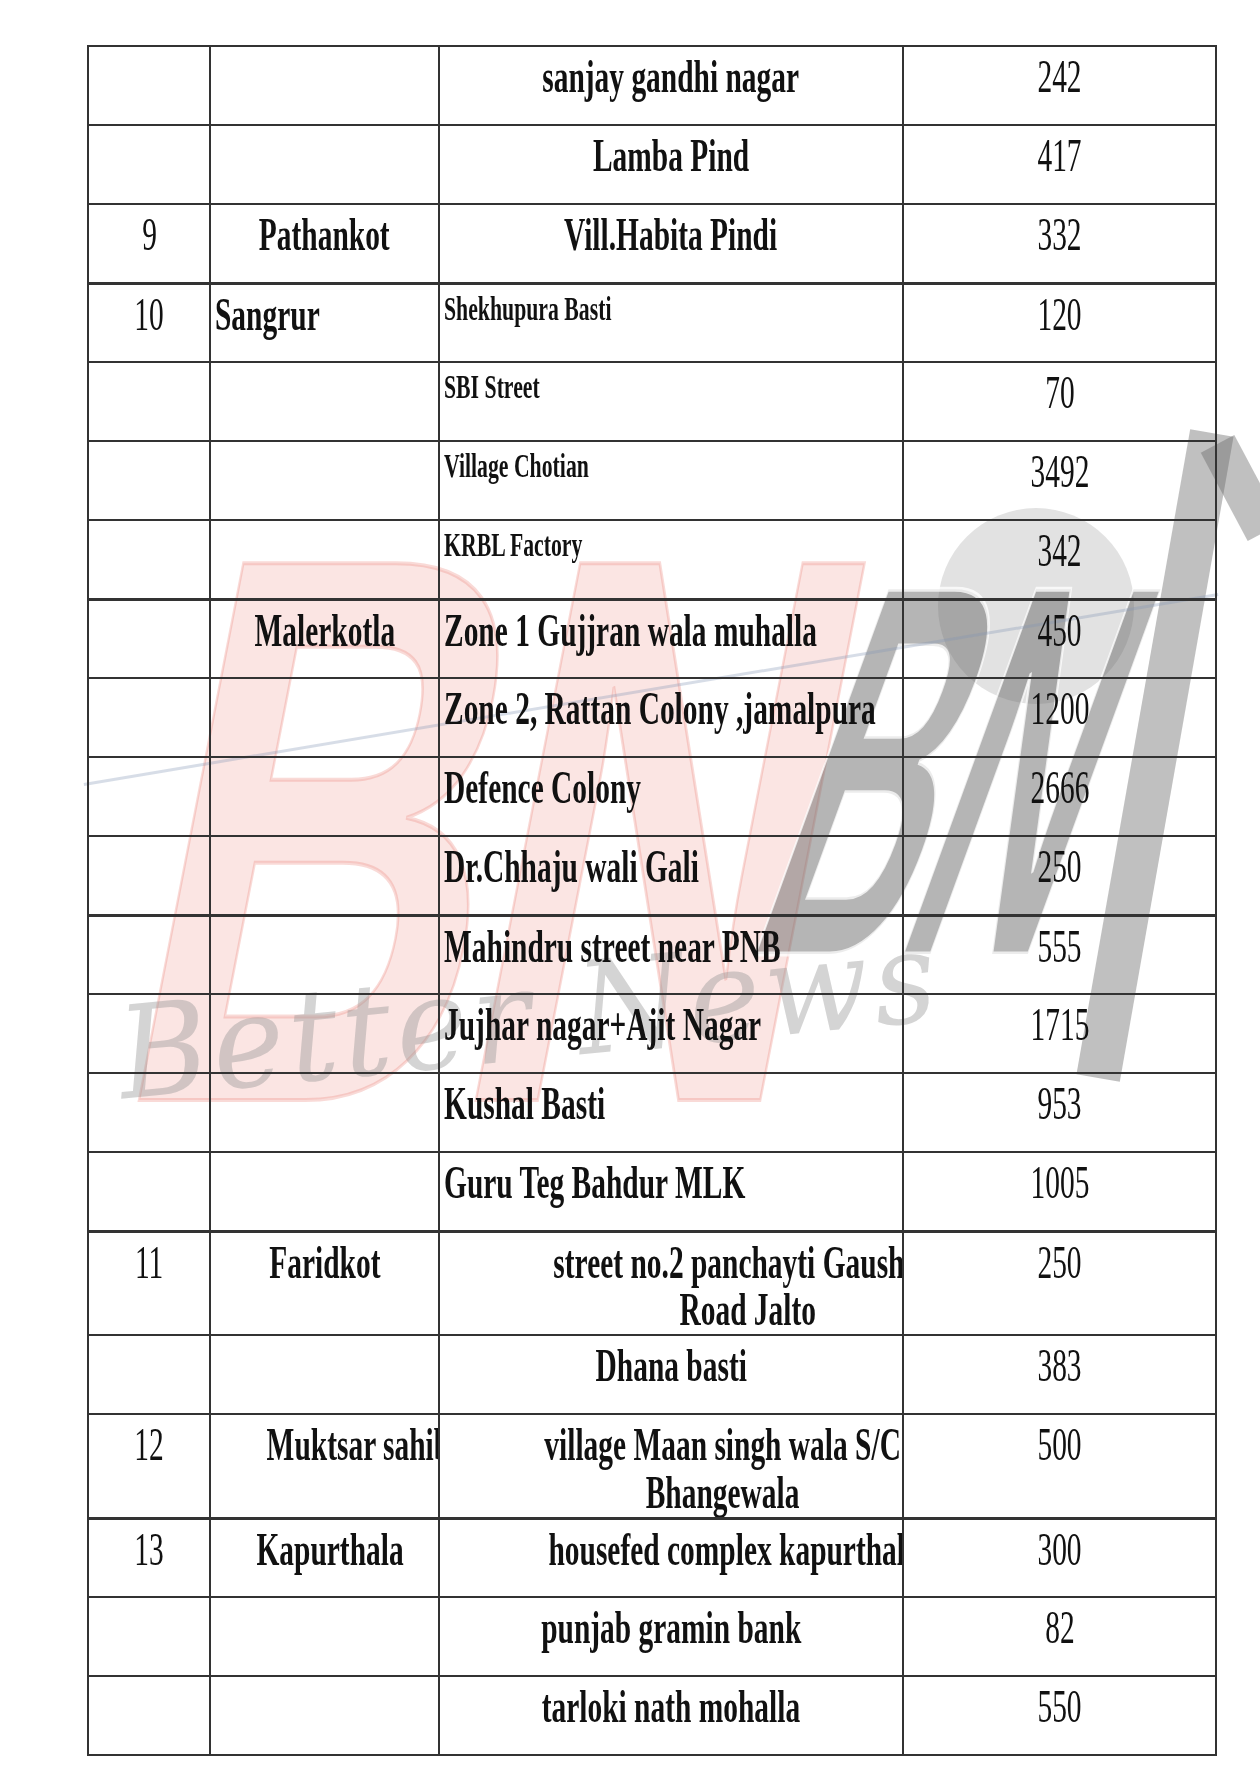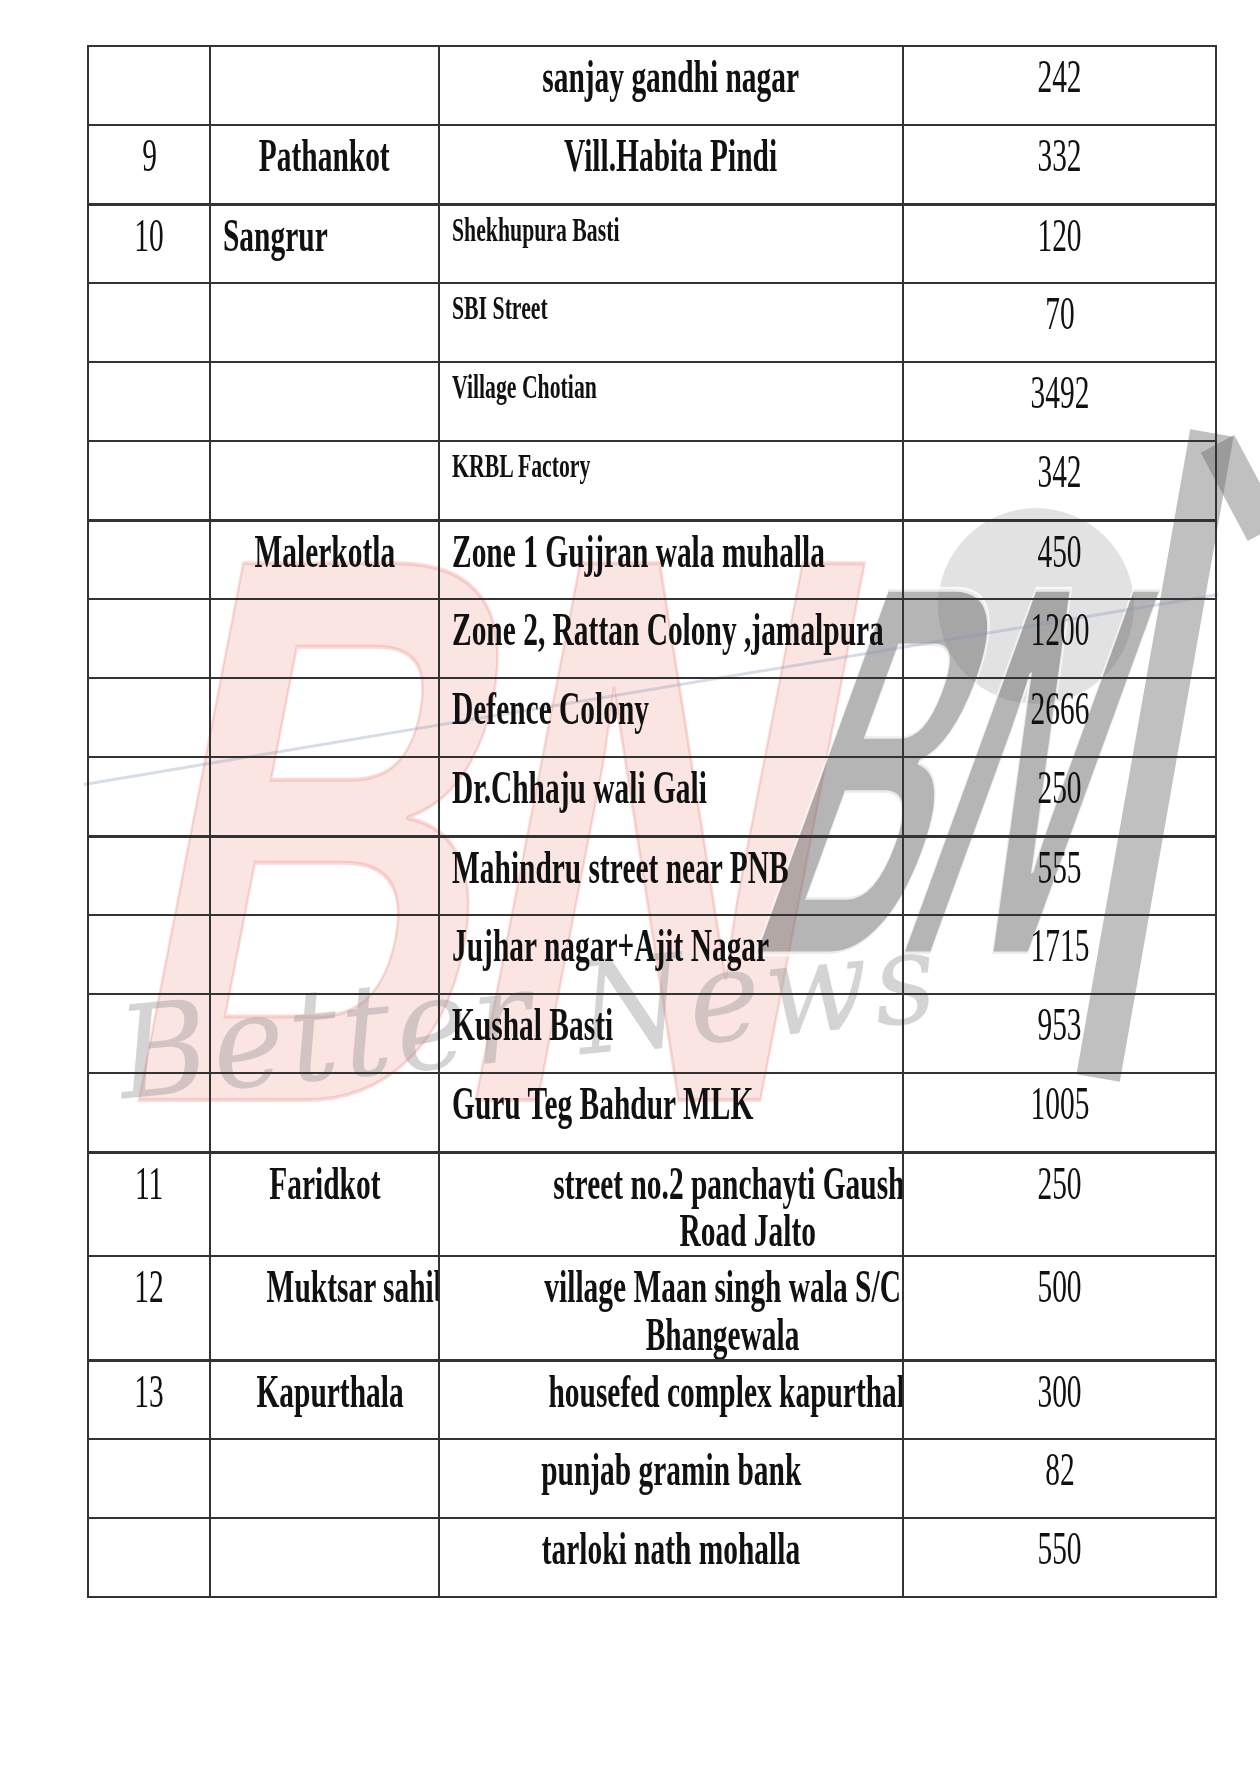--- a/index.html
+++ b/index.html
@@ -78,21 +78,21 @@
     border: 2px solid #333333;
     vertical-align: top;
     padding: 6px 4px 0 4px;
     color: #111111;
     overflow: hidden;
   }
   tr.normal { height: 79px; }
   tr.tall   { height: 100px; text-decoration: underline; }
   tr.thick td { border-top-width: 3px; }
   td.al-c { text-align: center; }
-  td.al-l { text-align: left; padding-left: 12px; }
+  td.al-l { text-align: left; padding-left: 4px; }
 
   .tx {
     display: inline-block;
     white-space: nowrap;
     line-height: 1.04;
     transform: scaleX(0.64);
   }
   .tx.c { transform-origin: 50% 0; text-align: center; }
   .tx.l { transform-origin: 0 0; text-align: left; }
   .big   { font-size: 46px; }
@@ -122,20 +122,26 @@
         <col style="width:313px">
       </colgroup>
       <tbody>
           <tr class="normal">
             <td class="al-c"><span class="tx c big reg"></span></td>
             <td class="al-c"><span class="tx c big bold"></span></td>
             <td class="al-c"><span class="tx c big bold">sanjay gandhi nagar</span></td>
             <td class="al-c"><span class="tx c big reg">242</span></td>
           </tr>
           <tr class="normal">
+            <td class="al-c"><span class="tx c big reg"></span></td>
+            <td class="al-c"><span class="tx c big bold"></span></td>
+            <td class="al-c"><span class="tx c big bold">Lamba Pind</span></td>
+            <td class="al-c"><span class="tx c big reg">417</span></td>
+          </tr>
+          <tr class="normal">
             <td class="al-c"><span class="tx c big reg">9</span></td>
             <td class="al-c"><span class="tx c big bold">Pathankot</span></td>
             <td class="al-c"><span class="tx c big bold">Vill.Habita Pindi</span></td>
             <td class="al-c"><span class="tx c big reg">332</span></td>
           </tr>
           <tr class="normal thick">
             <td class="al-c"><span class="tx c big reg">10</span></td>
             <td class="al-l"><span class="tx l big bold">Sangrur</span></td>
             <td class="al-l"><span class="tx l small bold">Shekhupura Basti</span></td>
             <td class="al-c"><span class="tx c big reg">120</span></td>
@@ -205,20 +211,26 @@
             <td class="al-c"><span class="tx c big bold"></span></td>
             <td class="al-l"><span class="tx l big bold">Guru Teg Bahdur MLK</span></td>
             <td class="al-c"><span class="tx c big reg">1005</span></td>
           </tr>
           <tr class="tall thick">
             <td class="al-c"><span class="tx c big reg">11</span></td>
             <td class="al-c"><span class="tx c big bold">Faridkot</span></td>
             <td class="al-c"><span class="tx c big bold">street no.2 panchayti Gaushala<br>Road Jalto</span></td>
             <td class="al-c"><span class="tx c big reg">250</span></td>
           </tr>
+          <tr class="normal">
+            <td class="al-c"><span class="tx c big reg"></span></td>
+            <td class="al-c"><span class="tx c big bold"></span></td>
+            <td class="al-c"><span class="tx c big bold">Dhana basti</span></td>
+            <td class="al-c"><span class="tx c big reg">383</span></td>
+          </tr>
           <tr class="tall">
             <td class="al-c"><span class="tx c big reg">12</span></td>
             <td class="al-c"><span class="tx c big bold">Muktsar sahib</span></td>
             <td class="al-c"><span class="tx c big bold">village Maan singh wala S/C<br>Bhangewala</span></td>
             <td class="al-c"><span class="tx c big reg">500</span></td>
           </tr>
           <tr class="normal thick">
             <td class="al-c"><span class="tx c big reg">13</span></td>
             <td class="al-c"><span class="tx c big bold">Kapurthala</span></td>
             <td class="al-c"><span class="tx c big bold">housefed complex kapurthala</span></td>

